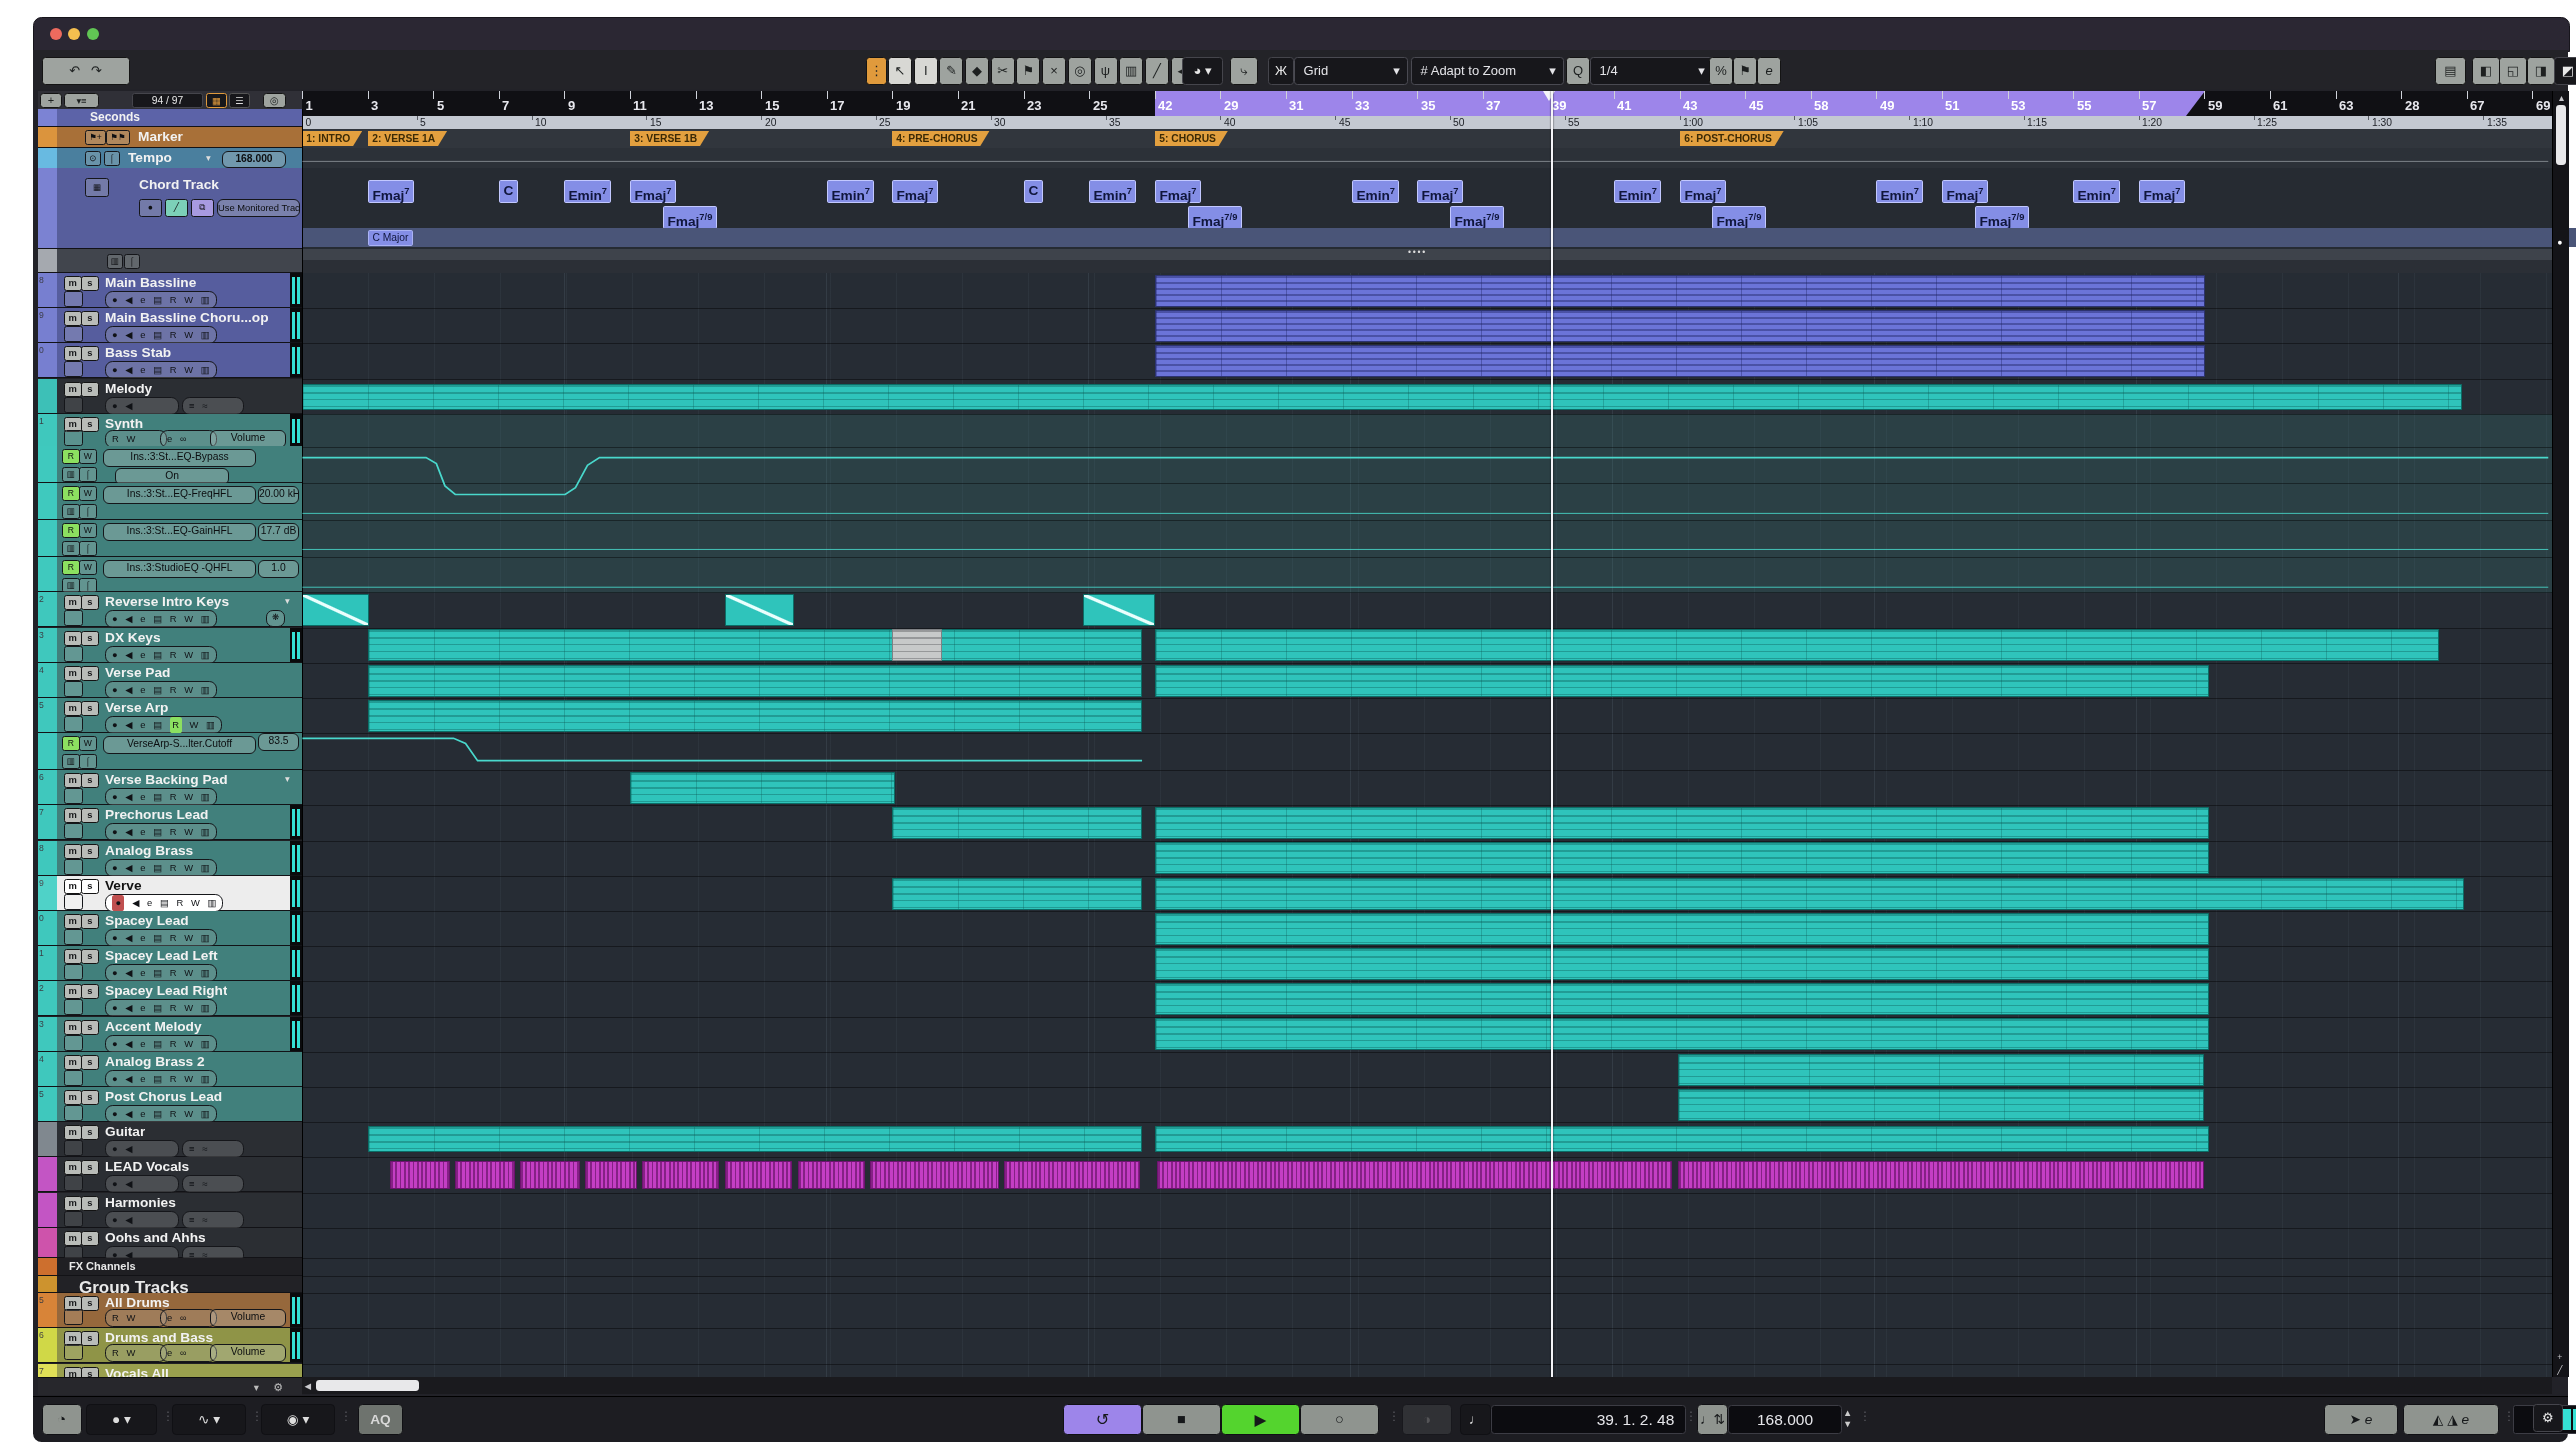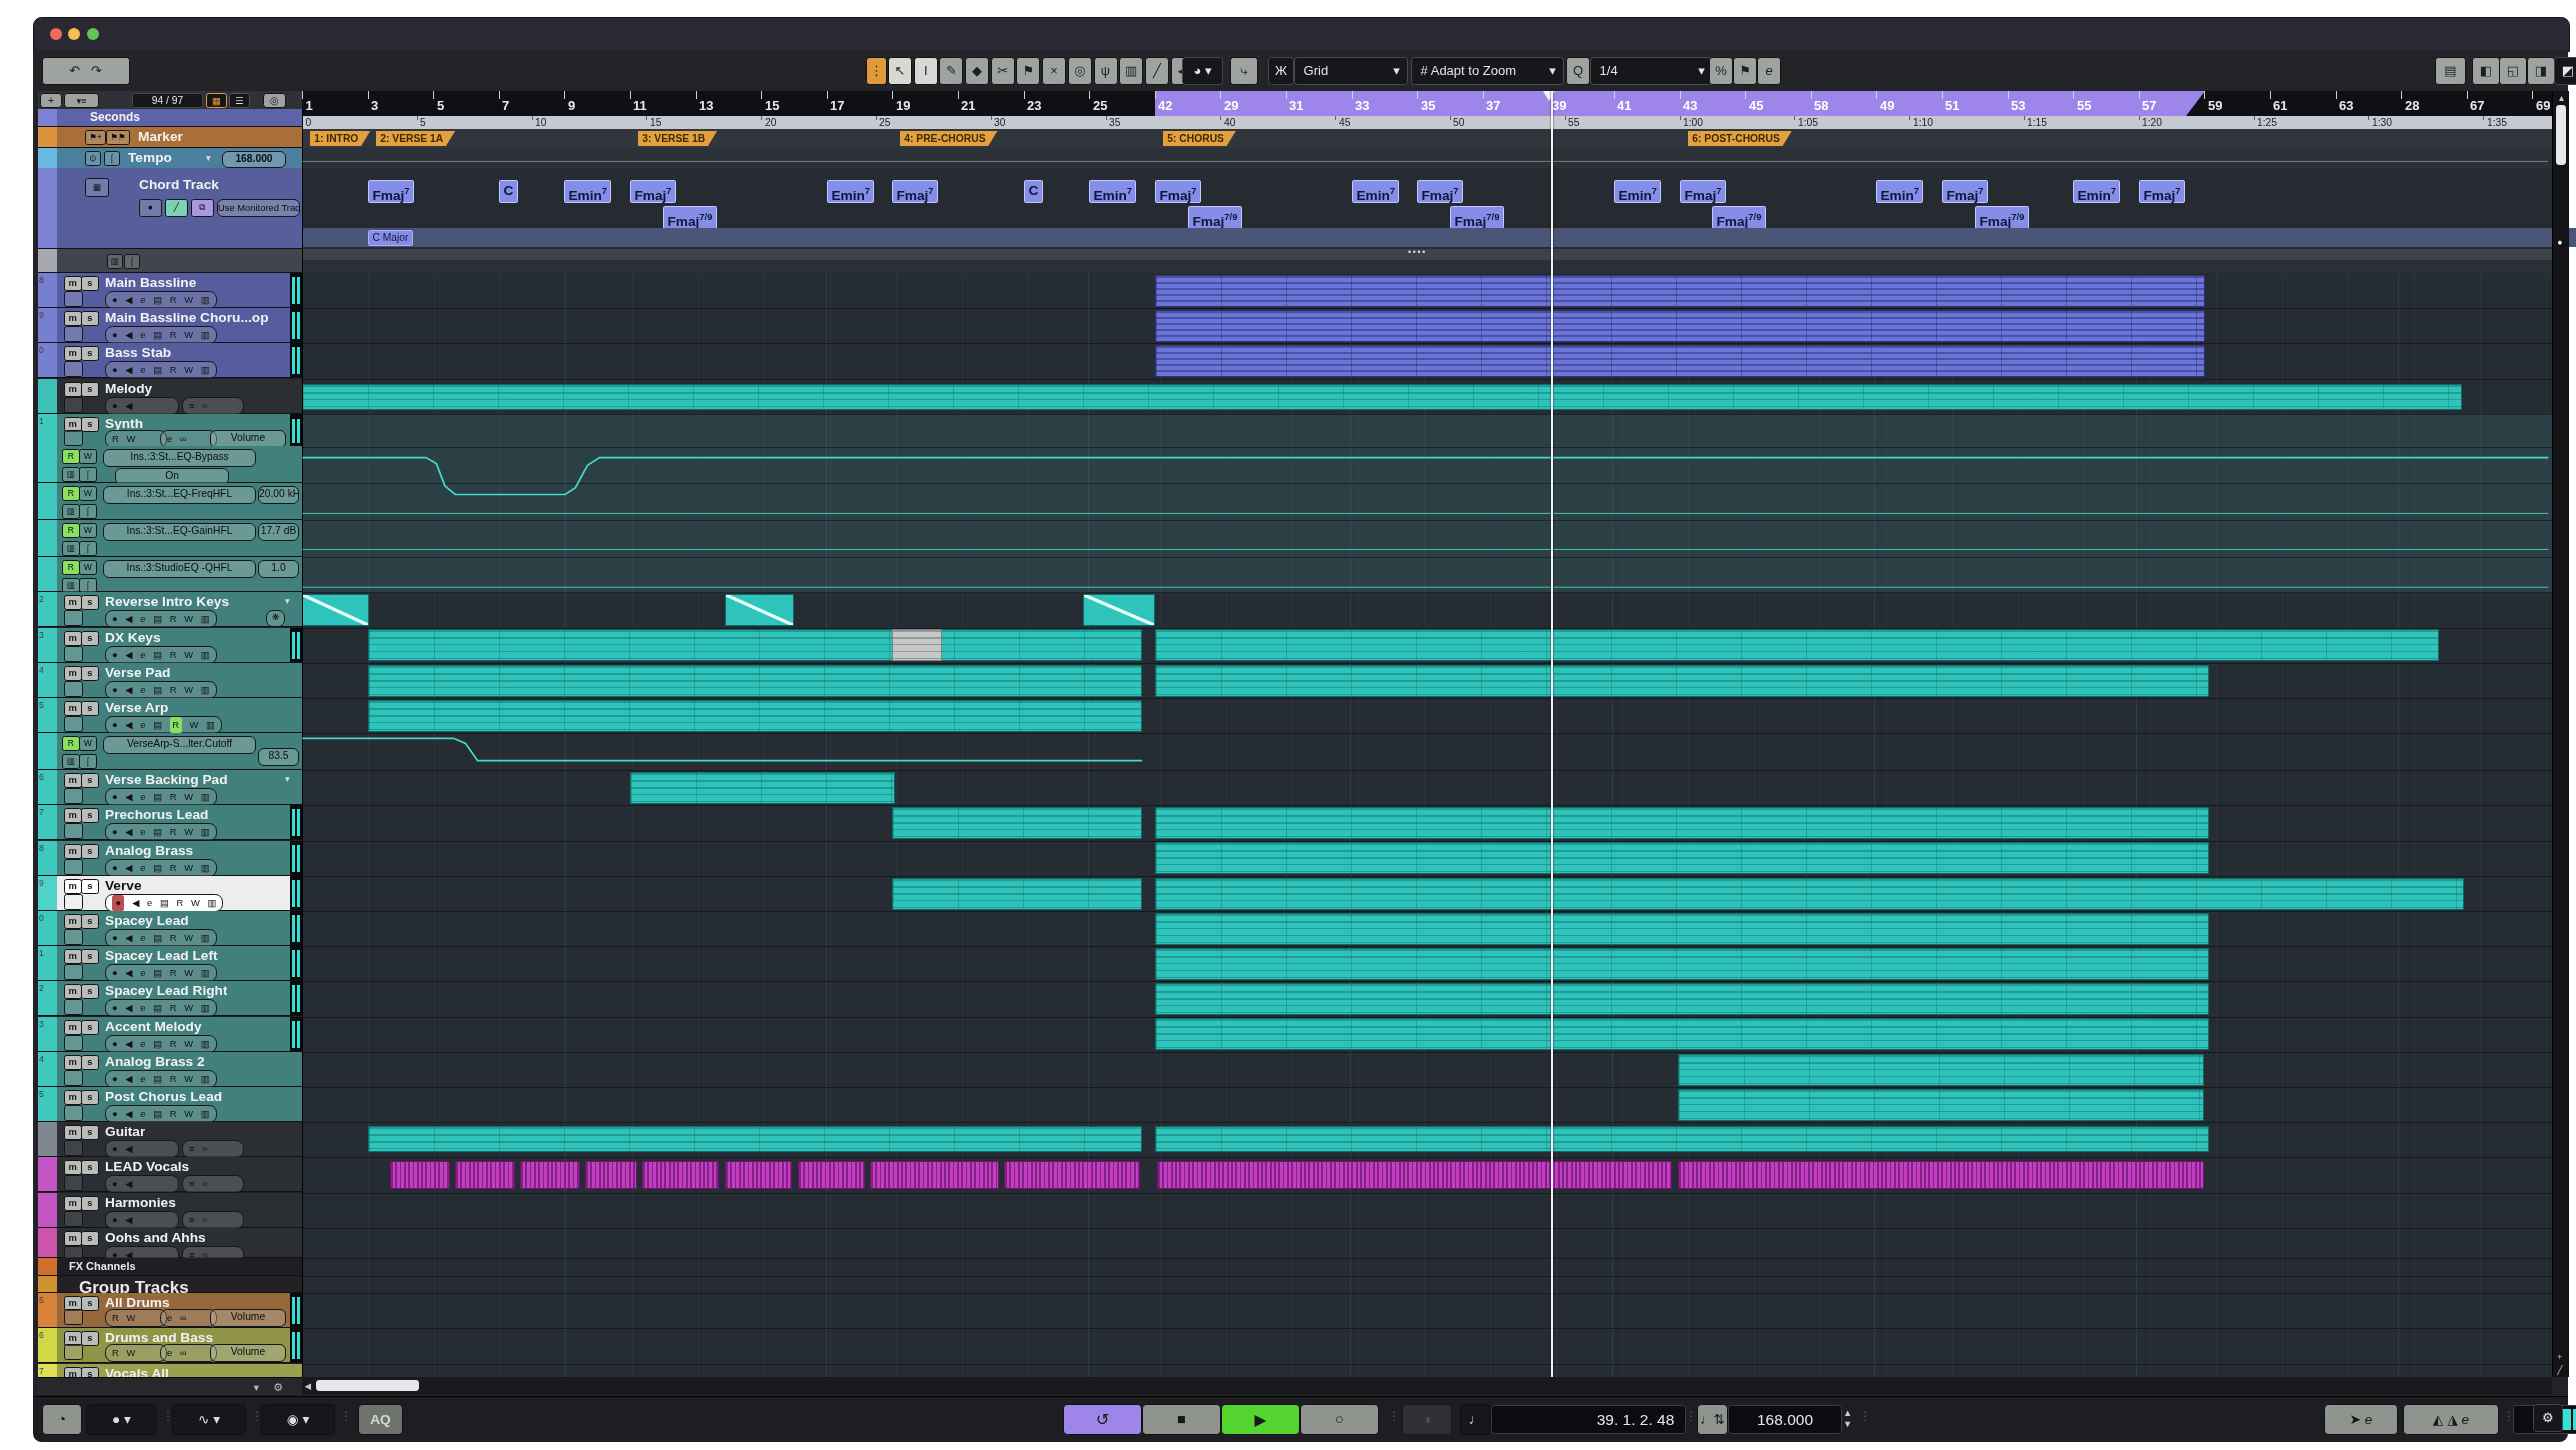--- a/index.html
+++ b/index.html
@@ -22,21 +22,21 @@
   #tempolane{left:302px;top:148px;width:2250px;height:20.6px;background:#2c3138;}
   #chordlane{left:302px;top:168px;width:2250px;height:81px;background:#262b32;}
   #sigband1{left:302px;top:249px;width:2250px;height:11px;background:#3e434b;}
   #sigband2{left:302px;top:260px;width:2250px;height:13px;background:#2b2f36;}
   #arrange{left:302px;top:273px;width:2250px;height:1104px;background:#262c34;overflow:hidden;
     background-image:repeating-linear-gradient(to right,rgba(170,200,220,0.10) 0 0.9px,transparent 0.9px 262px),repeating-linear-gradient(to right,rgba(170,200,220,0.05) 0 0.9px,transparent 0.9px 66px);}
   .bartick{position:absolute;top:0;width:0.9px;height:7.7px;background:#cfd2da;}
   .barnum{position:absolute;top:6.9px;font-size:13px;font-weight:bold;color:#e8e8ee;}
   .sectick{position:absolute;top:0;width:0.9px;height:4.3px;background:#5a5e66;}
   .secnum{position:absolute;top:0.9px;font-size:10.3px;color:#20232a;}
-  .markerflag{position:absolute;top:1.7px;height:15.5px;background:#e3a03f;color:#3c2a05;font-size:10.3px;font-weight:bold;line-height:15.5px;padding:0 12px 0 4.3px;clip-path:polygon(0 0,100% 0,calc(100% - 9.4px) 100%,0 100%);white-space:nowrap;margin-left:8px;}
+  .markerflag{position:absolute;top:1.7px;height:15.5px;background:#e3a03f;color:#3c2a05;font-size:10.3px;font-weight:bold;line-height:15.5px;padding:0 12px 0 4.3px;clip-path:polygon(0 0,100% 0,calc(100% - 9.4px) 100%,0 100%);white-space:nowrap;}
   .chordbox{position:absolute;height:20.6px;background:#848ee6;border:0.9px solid #c2c8ff;border-radius:1.7px;color:#10163c;font-size:13.7px;font-weight:bold;line-height:19px;padding:0 3.4px;white-space:nowrap;}
   .chordbox sup{font-size:9.4px;}
   #scaleband{left:302px;top:228px;width:2413px;height:19px;background:#4a5578;position:absolute;}
   .scalechip{position:absolute;top:1.7px;height:14.6px;background:#848ee6;border:0.9px solid #aab2f4;border-radius:1.7px;color:#10163c;font-size:10.3px;line-height:13.7px;padding:0 3.4px;}
   
   #tracklist{left:38px;top:109px;width:264px;height:1268px;background:#202024;overflow:hidden;border-right:0.9px solid #000;}
   #tlheader{left:38px;top:91px;width:264px;height:18px;background:#303037;border-bottom:0.9px solid #0c0c0e;}
   #tlfooter{left:38px;top:1377px;width:264px;height:17px;background:#27272c;border-top:0.9px solid #0c0c0e;}
   .trow{position:absolute;left:0;width:264px;border-bottom:0.9px solid #121216;box-sizing:border-box;}
   .tstrip{position:absolute;left:0;top:0;width:19px;height:100%;}
@@ -570,21 +570,21 @@
           <span>▥</span>
         </div>
       </div>
       <div class="trow" style="top: 624px; height: 37px; background: rgb(65, 128, 124);">
         <div class="tstrip" style="background: rgb(63, 208, 197); opacity: 0.9;"></div>
         <div class="sq" style="left: 24px; top: 3.4px; width: 15.5px; background: rgb(140, 224, 96);">R</div>
         <div class="sq" style="left: 41px; top: 3.4px; width: 15.5px;">W</div>
         <div class="sq" style="left: 24px; top: 20.6px; width: 15.5px;">▥</div>
         <div class="sq" style="left: 41px; top: 20.6px; width: 15.5px;">⌠</div>
         <div class="autobtn" style="left: 65px; top: 3.4px; width: 151px;">VerseArp-S...lter.Cutoff</div>
-        <div class="autobtn" style="left: 220px; top: 15px; width: 39px;">83.5</div>
+        <div class="autobtn" style="left: 220px; top: 0; width: 39px;">83.5</div>
       </div>
       <div class="trow" style="top: 661px; height: 35px; background: rgb(65, 128, 124);">
         <div class="tstrip" style="background: rgb(63, 208, 197); opacity: 0.9;">
           <div class="tnum">6</div>
         </div>
         <div class="msbtn" style="left: 26px; top: 2.6px;">m</div>
         <div class="msbtn" style="left: 43px; top: 2.6px;">s</div>
         <div class="tname" style="left: 67px; color: rgb(242, 242, 242); max-width: 172px; overflow: hidden;">Verse Backing Pad</div>
         <div style="position: absolute; left: 247px; top: 3.4px; color: rgb(221, 221, 221); font-size: 9.4px;">▾</div>
         <div class="sq" style="left: 26px; top: 18px; width: 17px; height: 13.7px; background: rgba(255, 255, 255, 0.18);"></div>

